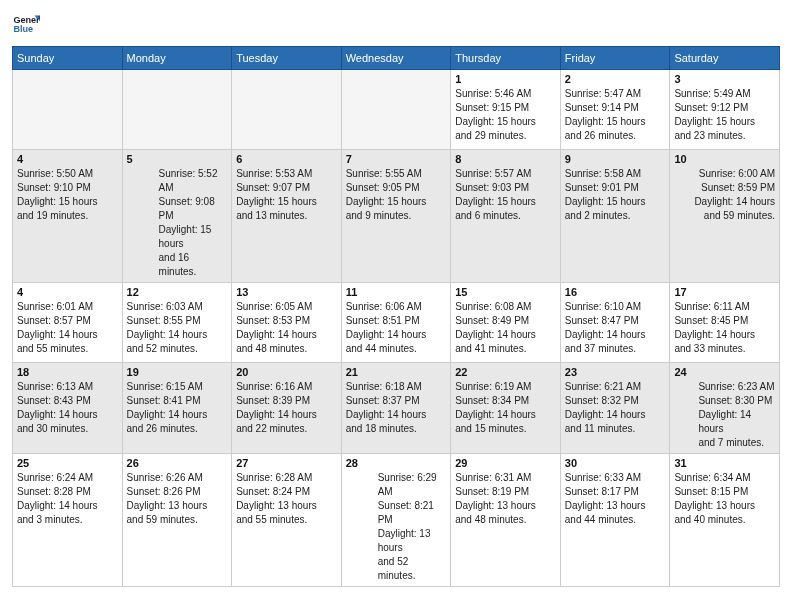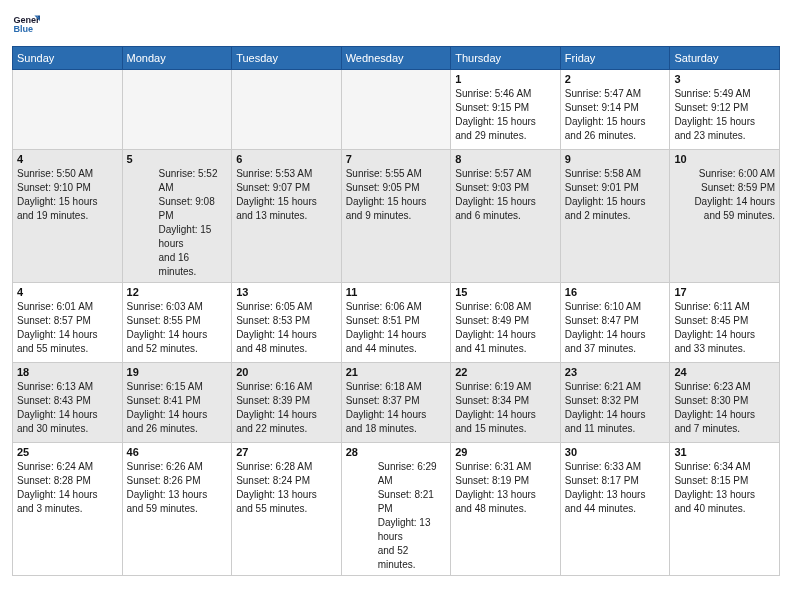--- a/index.html
+++ b/index.html
@@ -286,36 +286,36 @@
           </td>
           <td class="alt-row">
             <div class="day-num">23</div>
             <div class="day-info" style="white-space: pre-line;">Sunrise: 6:21 AM
 Sunset: 8:32 PM
 Daylight: 14 hours
 and 11 minutes.</div>
           </td>
           <td class="alt-row">
             <div class="day-num">24</div>
-            <div class="day-info" style="white-space: pre-line;">Sunrise: 6:23 AM
+            <div class="day-info" style="white-space: pre-line; margin-left: 24px;">Sunrise: 6:23 AM
 Sunset: 8:30 PM
 Daylight: 14 hours
 and 7 minutes.</div>
           </td>
         </tr>
         <tr>
           <td>
             <div class="day-num">25</div>
             <div class="day-info" style="white-space: pre-line;">Sunrise: 6:24 AM
 Sunset: 8:28 PM
 Daylight: 14 hours
 and 3 minutes.</div>
           </td>
           <td>
-            <div class="day-num">46</div>
+            <div class="day-num">26</div>
             <div class="day-info" style="white-space: pre-line;">Sunrise: 6:26 AM
 Sunset: 8:26 PM
 Daylight: 13 hours
 and 59 minutes.</div>
           </td>
           <td>
             <div class="day-num">27</div>
             <div class="day-info" style="white-space: pre-line;">Sunrise: 6:28 AM
 Sunset: 8:24 PM
 Daylight: 13 hours

